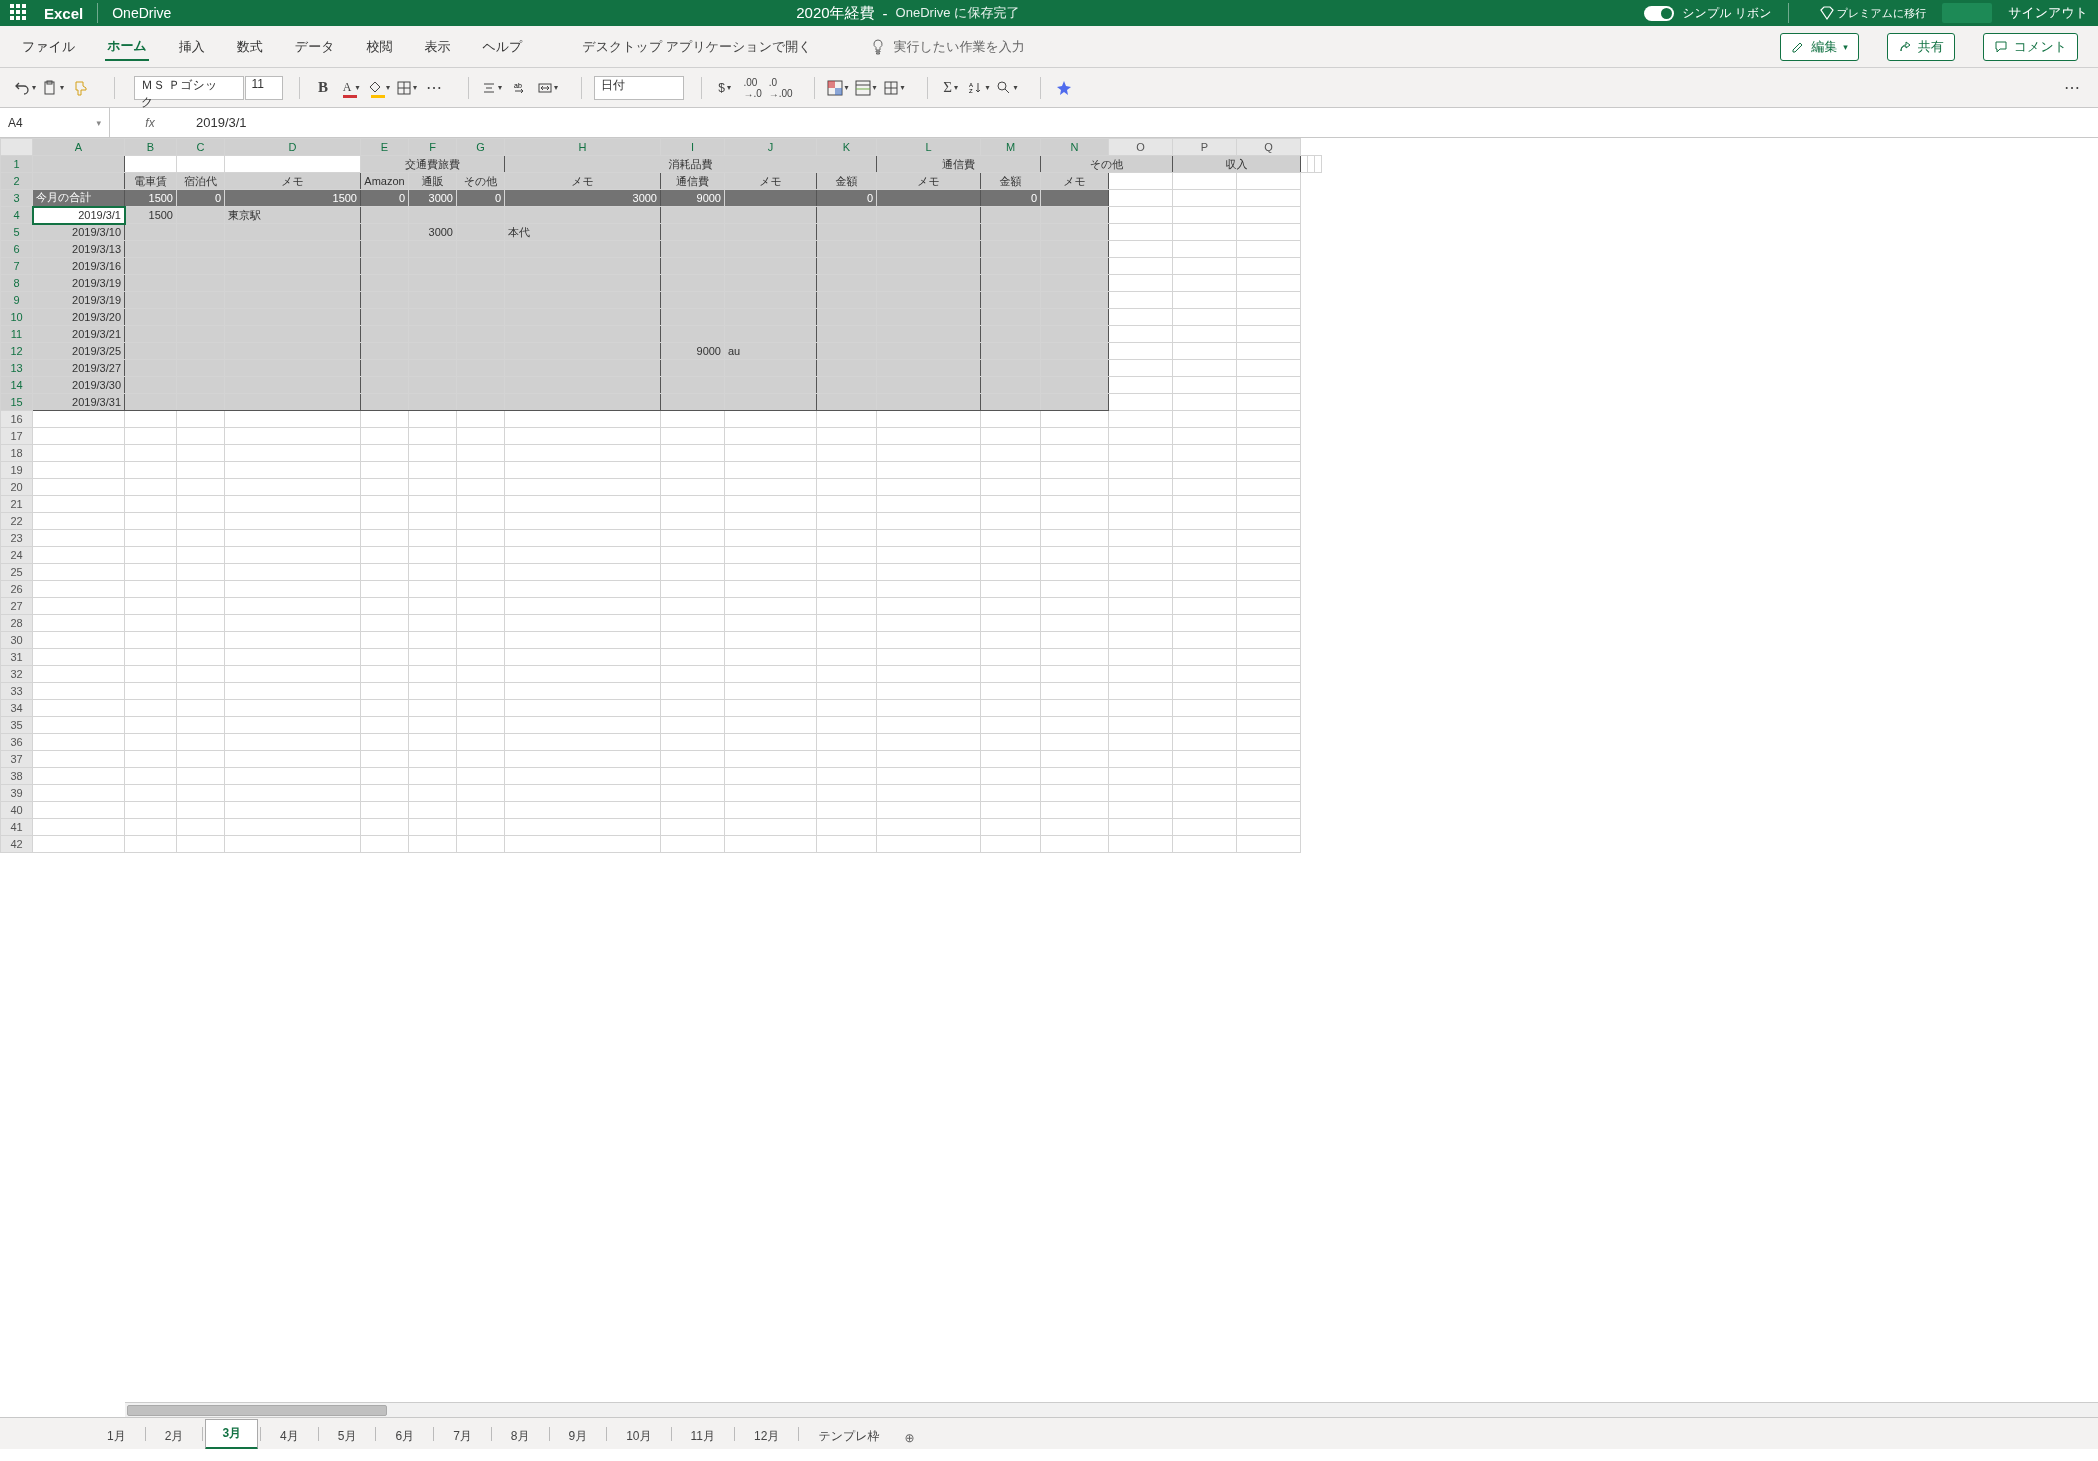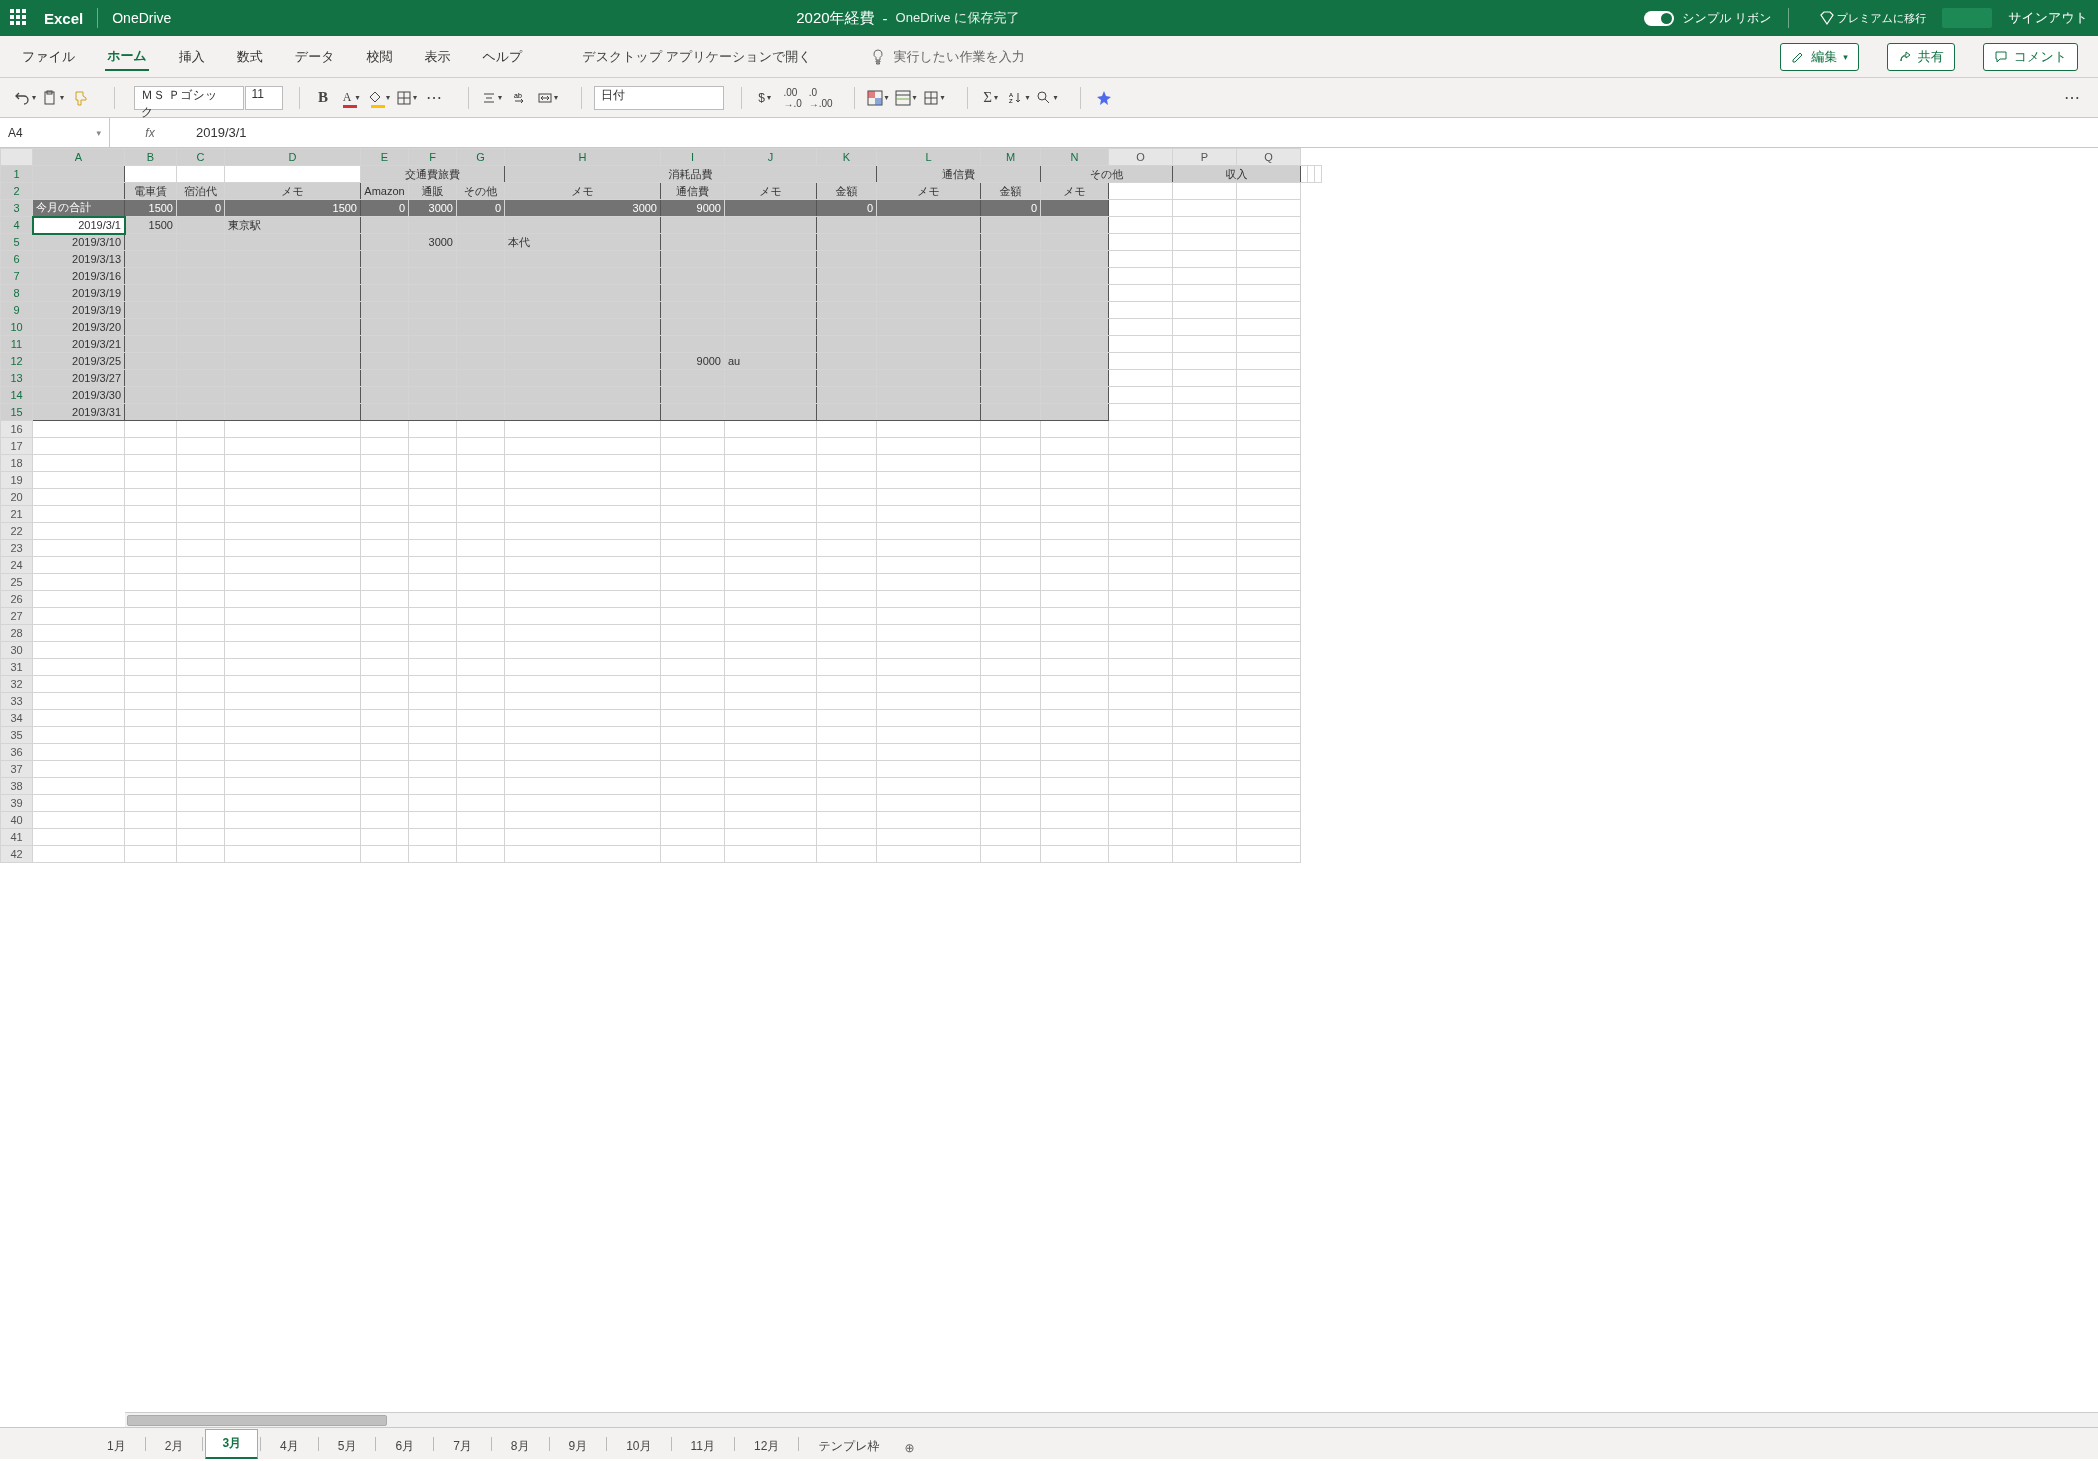--- a/index.html
+++ b/index.html
@@ -1,18 +1,18 @@
 <!DOCTYPE html>
 <html><head>
 <meta charset="utf-8">
 <style>
 * { box-sizing: border-box; margin: 0; padding: 0; font-family: "Segoe UI", Meiryo, sans-serif; }
 body { background: #fff; font-size: 12px; color: #333; overflow: hidden; }
 
-.titlebar { background: #127243; height: 36px; display: flex; align-items: center; color: #fff; padding: 0 10px; }
+.titlebar { background: #127243; height: 26px; display: flex; align-items: center; color: #fff; padding: 0 10px; }
 .titlebar .waffle { width: 18px; height: 18px; display: grid; grid-template-columns: repeat(3,4px); grid-template-rows: repeat(3,4px); gap: 2px; margin-right: 16px; cursor: pointer; }
 .titlebar .waffle span { background: #fff; }
 .titlebar .app { font-size: 15px; font-weight: 600; margin-right: 14px; }
 .titlebar .vline { width: 1px; height: 20px; background: rgba(255,255,255,.4); margin-right: 14px; }
 .titlebar .loc { font-size: 14px; }
 .titlebar .center { flex: 1; text-align: center; font-size: 15px; display: flex; align-items: center; justify-content: center; gap: 8px; }
 .titlebar .center .save { font-size: 13px; opacity: .9; }
 .titlebar .right { display: flex; align-items: center; gap: 16px; }
 .toggle { width: 30px; height: 15px; border-radius: 8px; background: #fff; position: relative; }
 .toggle::after { content: ""; position: absolute; right: 2px; top: 2px; width: 11px; height: 11px; border-radius: 50%; background: #127243; }
@@ -29,21 +29,21 @@
 .tabbar .tellme svg { width: 16px; height: 16px; }
 .tabbar .btn { border: 1px solid #127243; color: #127243; background: #fff; padding: 4px 10px; border-radius: 3px; font-size: 13px; cursor: pointer; display: flex; align-items: center; gap: 6px; }
 
 .ribbon { background: #f3f2f1; height: 40px; display: flex; align-items: center; border-bottom: 1px solid #c8c8c8; padding: 0 14px; gap: 8px; }
 .ribbon .grp { display: flex; align-items: center; gap: 6px; padding-right: 10px; }
 .ribbon .sep { width: 1px; height: 22px; background: #c8c8c8; margin: 0 4px; }
 .ribbon .ico { width: 22px; height: 22px; display: flex; align-items: center; justify-content: center; cursor: pointer; border-radius: 2px; color: #444; }
 .ribbon select, .ribbon .sel { height: 24px; border: 1px solid #bbb; background: #fff; font-size: 12px; padding: 0 18px 0 6px; cursor: pointer; position: relative; }
 .ribbon .fontname { width: 110px; margin-left: 7px; }
 .ribbon .fontsize { width: 38px; }
-.ribbon .nfmt { width: 130px; }
+.ribbon .nfmt { width: 90px; }
 .ribbon .chev { font-size: 9px; color: #666; margin-left: -16px; pointer-events: none; }
 .ribbon .bold { font-weight: 700; font-size: 15px; font-family: "Times New Roman"; }
 .ribbon .fontcolor { position: relative; }
 .ribbon .fontcolor .bar { position: absolute; bottom: 1px; left: 3px; width: 14px; height: 3px; }
 .ribbon .dots { font-size: 16px; letter-spacing: 2px; }
 .ribbon .right { margin-left: auto; display:flex; gap:8px; align-items:center;}
 
 .namebox-row { height: 30px; display: flex; align-items: center; border-bottom: 1px solid #c8c8c8; background: #fff; gap: 26px; }
 .namebox { width: 110px; height: 100%; border-right: 1px solid #c8c8c8; display: flex; align-items: center; padding: 0 8px; font-size: 12px; }
 .namebox .dd { margin-left: auto; font-size: 9px; color: #888; }

